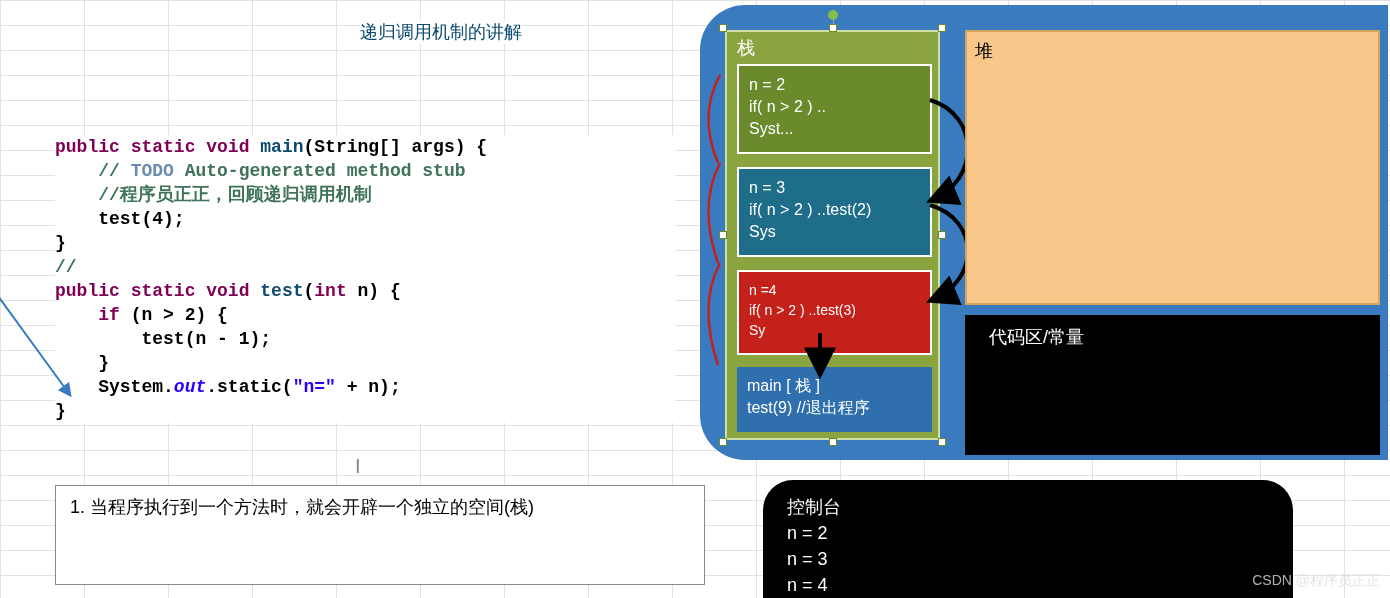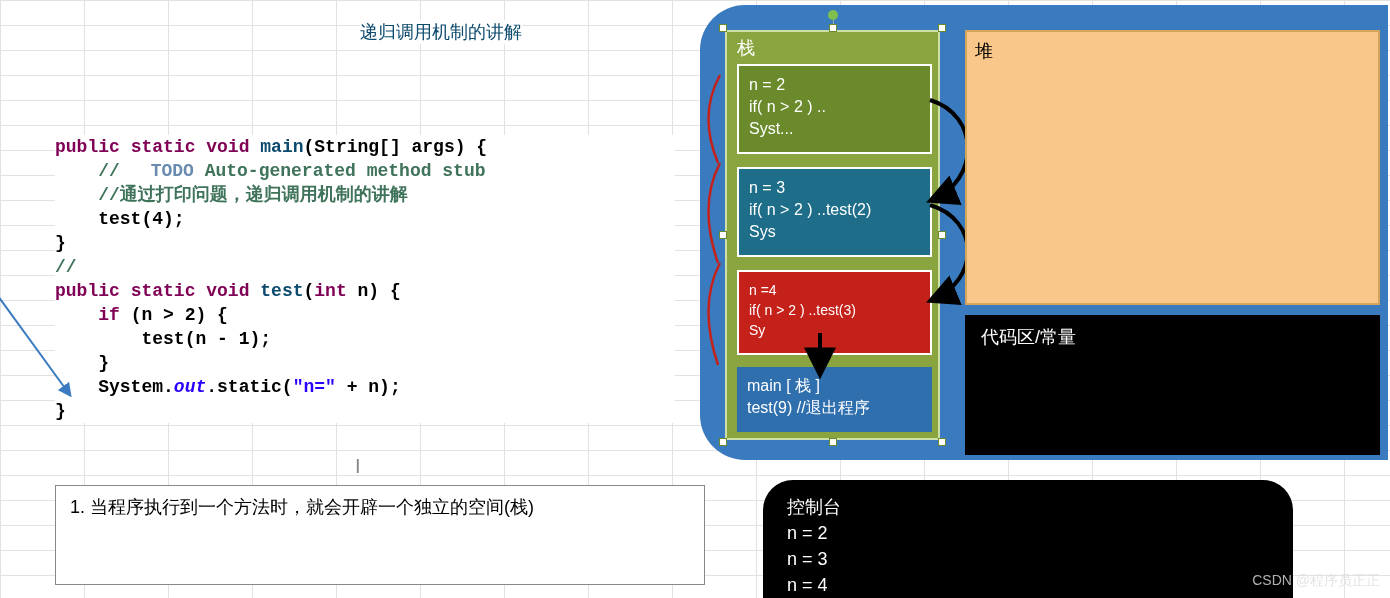--- a/index.html
+++ b/index.html
@@ -38,21 +38,21 @@
     font-size: 18px;
     line-height: 24px;
     background: #fff;
     white-space: pre;
     font-weight: bold;
     color: #000;
   }
   .kw { color: #7f0055; font-weight: bold; }
   .mname { color: #0c4a6e; font-weight: bold; }
   .comment { color: #3f735a; }
-  .todo { color: #6a8caf; font-weight: bold; margin-left: 20px; }
+  .todo { color: #6a8caf; font-weight: bold; }
   .str { color: #2a00ff; }
   .field { color: #2a00ff; font-style: italic; }
   .cls { font-weight: bold; }
 
   
   .blue-arrow {
     position: absolute;
     left: 0; top: 285px;
     width: 100px; height: 120px;
     pointer-events: none;
@@ -151,21 +151,21 @@
     left: 275px; top: 34px;
     font-size: 18px;
     color: #000;
   }
   .codearea-box {
     position: absolute;
     left: 265px; top: 310px;
     width: 415px; height: 140px;
     background: #000;
     color: #fff;
-    padding: 10px 16px;
+    padding: 10px 24px;
     font-size: 18px;
   }
 
   
   .stack-arrows {
     position: absolute;
     left: 0; top: 0; width: 100%; height: 100%;
     pointer-events: none;
   }
 
@@ -192,21 +192,21 @@
 </style>
 </head>
 <body>
 
 <div class="grid-bg"></div>
 
 <div class="title">递归调用机制的讲解</div>
 
 <div class="code-block"><span class="kw">public</span> <span class="kw">static</span> <span class="kw">void</span> <span class="mname">main</span><span>(String[] args) {</span>
     <span class="comment"><span>// </span><span class="todo">TODO</span><span> Auto-generated method stub</span></span>
-    <span class="comment">//通过打印问题，递归调用机制的讲解</span>
+    <span class="comment">//程序员正正，回顾递归调用机制</span>
     <span>test(4);</span>
 <span>}</span>
 <span class="comment">//</span>
 <span class="kw">public</span> <span class="kw">static</span> <span class="kw">void</span> <span class="mname">test</span><span>(</span><span class="kw">int</span><span> n) {</span>
     <span class="kw">if</span><span> (n &gt; 2) {</span>
         <span>test(n - 1);</span>
     <span>}</span>
     <span class="cls">System.</span><span class="field">out</span><span>.static(</span><span class="str">"n="</span><span> + n);</span>
 <span>}</span></div>
 

